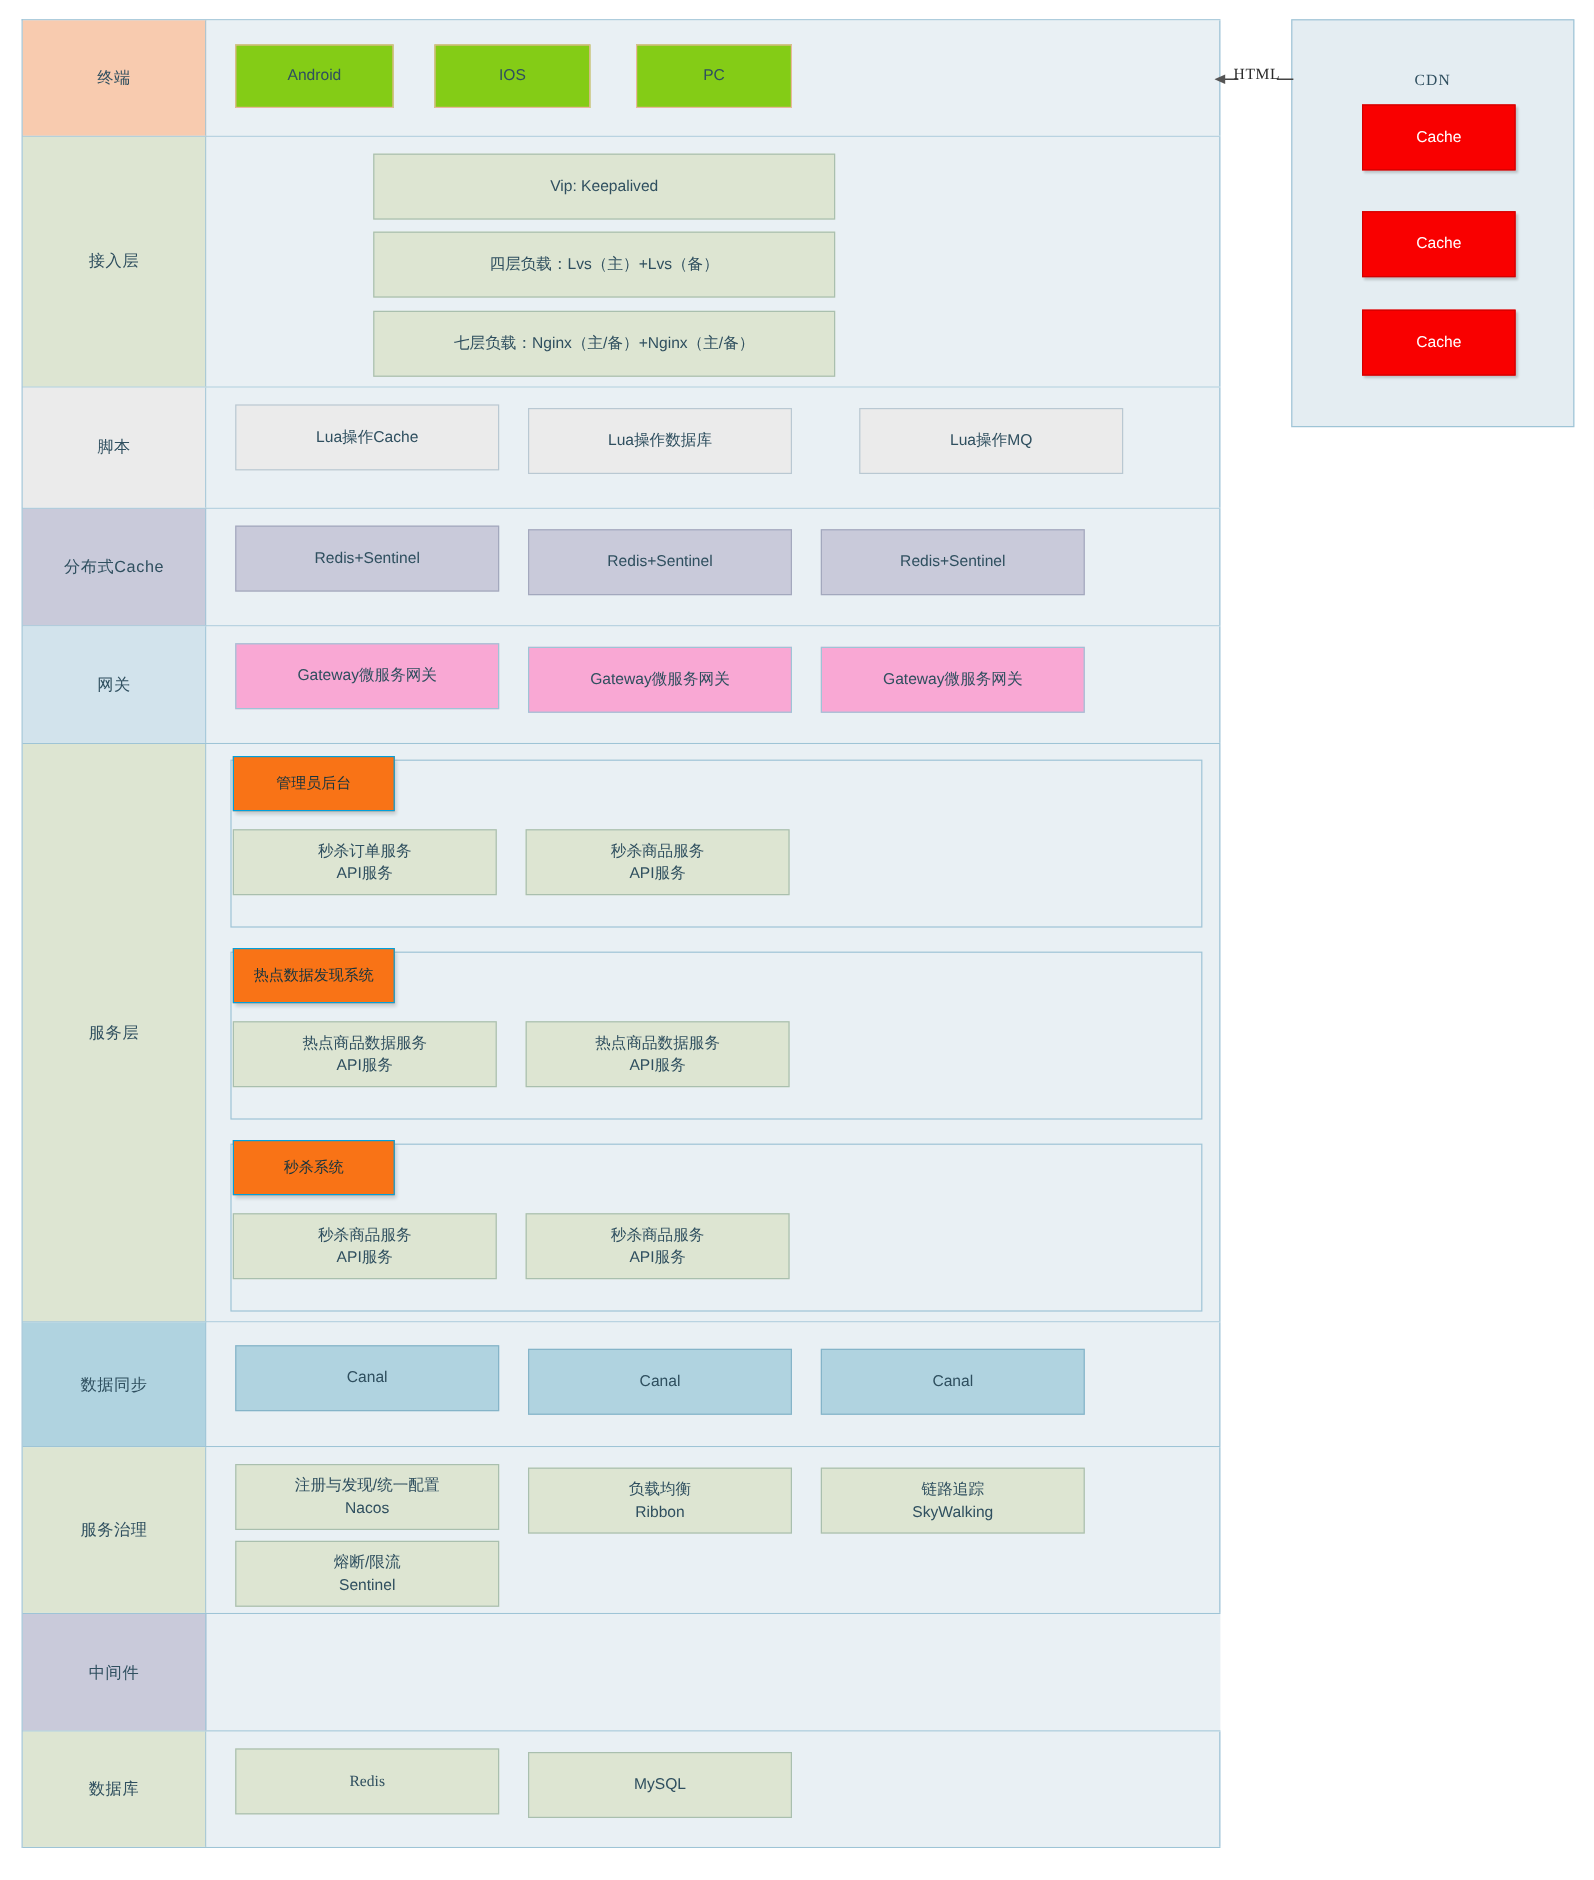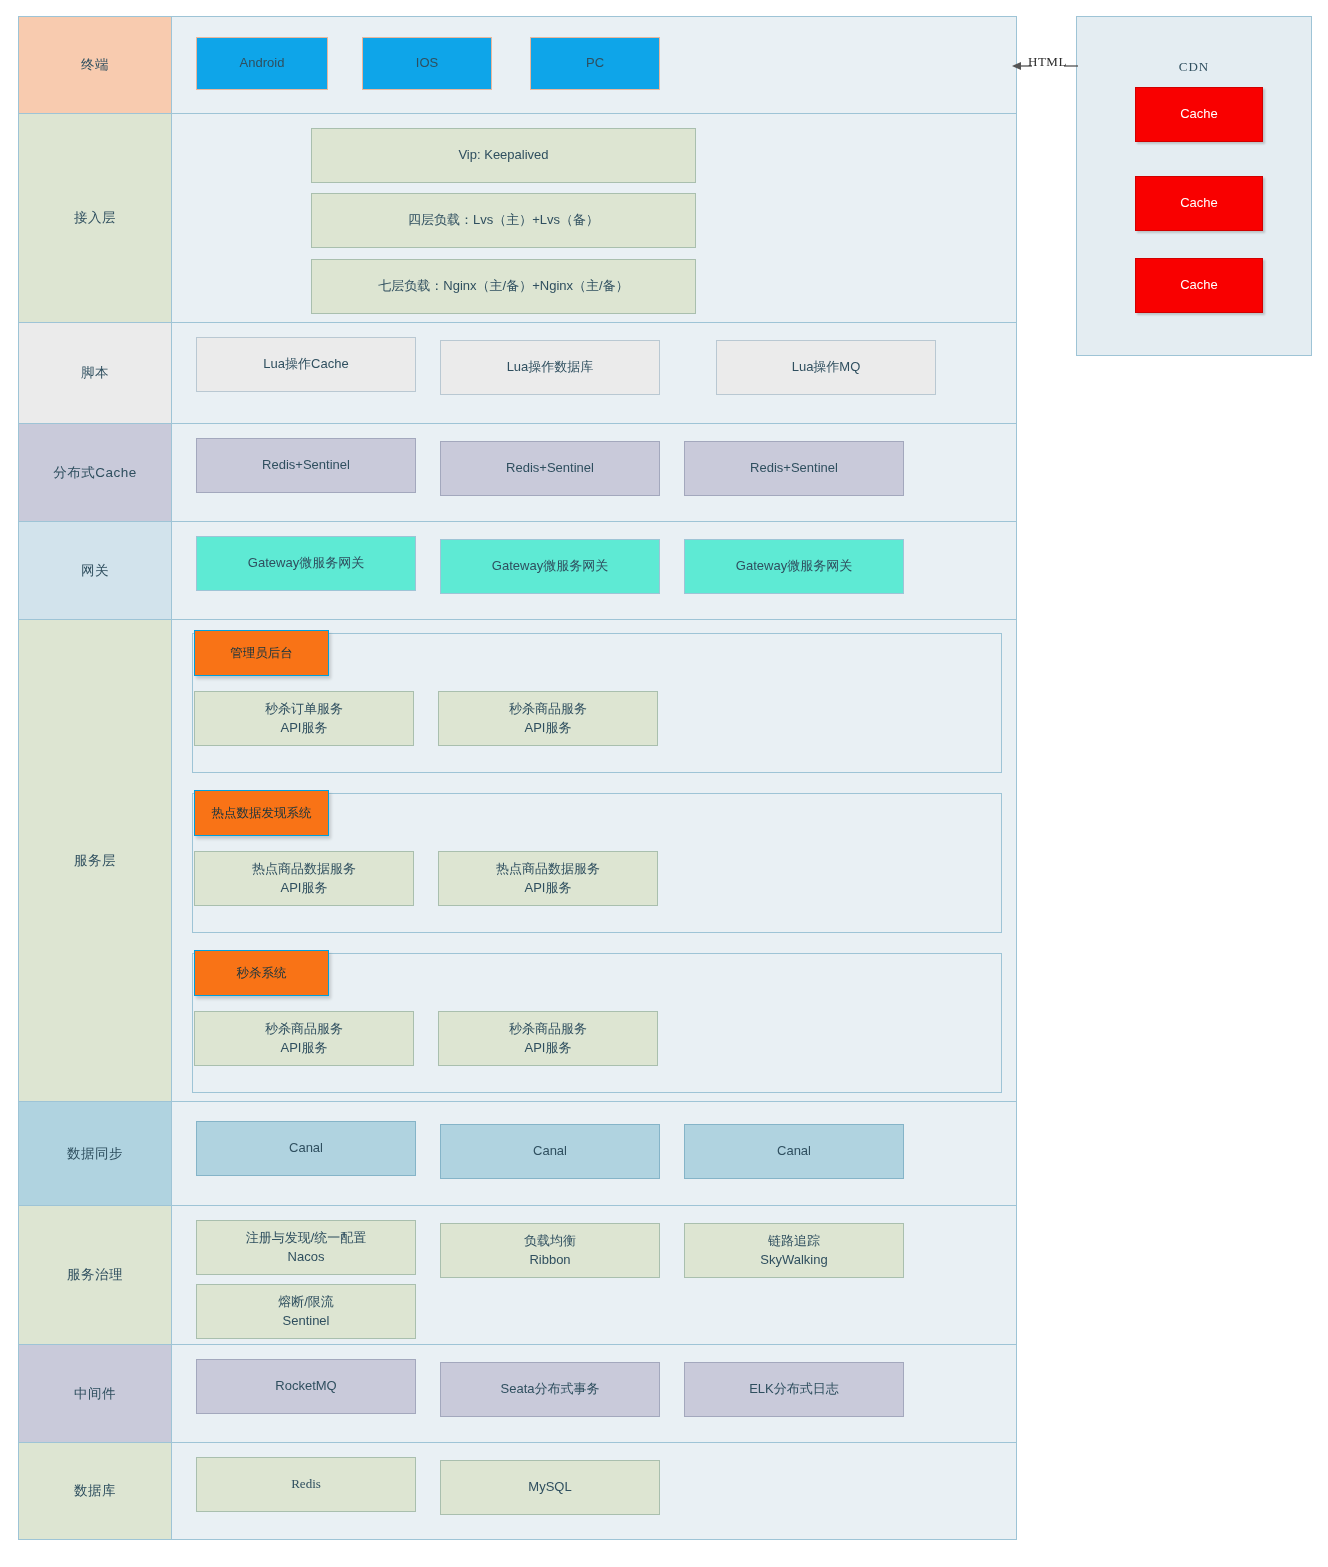--- a/index.html
+++ b/index.html
@@ -69,25 +69,25 @@
     border: 1px solid #9ec4d6;
     display: flex;
     flex-direction: column;
     align-items: center;
     justify-content: center;
     font-size: 13px;
     line-height: 1.45;
     text-align: center;
     white-space: pre-line;
   }
-  .node.n-terminal { background: #0ea5e9; border-color: #e9b79c; }
+  .node.n-terminal { background: #84cc16; border-color: #e9b79c; }
   .node.n-green    { background: #dde5d2; border-color: #a9bfae; }
   .node.n-script   { background: #ebebeb; border-color: #b9c8d2; }
   .node.n-cache    { background: #c9cada; border-color: #a3a8bd; }
-  .node.n-gateway  { background: #5eead4; border-color: #9ec4d6; }
+  .node.n-gateway  { background: #f9a8d4; border-color: #9ec4d6; }
   .node.n-canal    { background: #b0d3e0; border-color: #85b4c8; }
   .node.n-red {
     background: #f90000;
     border-color: #d10000;
     color: #ffffff;
     box-shadow: 2px 2px 2px rgba(0,0,0,0.18);
   }
   .node.n-blue-tab {
     background: #f97316;
     border-color: #00a0dc;
@@ -241,25 +241,20 @@
 Ribbon</div>
       <div class="node n-green" style="left:512px; top:17px; width:220px; height:55px;">链路追踪
 SkyWalking</div>
       <div class="node n-green" style="left:24px;  top:78px; width:220px; height:55px;">熔断/限流
 Sentinel</div>
     </div>
   </div>
 
   <div class="layer-row" style="height:98px">
     <div class="layer-label pal-cache">中间件</div>
-    <div class="layer-body">
-      <div class="node n-cache" style="left:24px;  top:14px; width:220px; height:55px;">RocketMQ</div>
-      <div class="node n-cache" style="left:268px; top:17px; width:220px; height:55px;">Seata分布式事务</div>
-      <div class="node n-cache" style="left:512px; top:17px; width:220px; height:55px;">ELK分布式日志</div>
-    </div>
   </div>
 
   <div class="layer-row" style="height:97px">
     <div class="layer-label pal-green">数据库</div>
     <div class="layer-body">
       <div class="node n-green" style="left:24px;  top:14px; width:220px; height:55px;font-family:Liberation Serif, serif;">Redis</div>
       <div class="node n-green" style="left:268px; top:17px; width:220px; height:55px;">MySQL</div>
     </div>
   </div>
 

